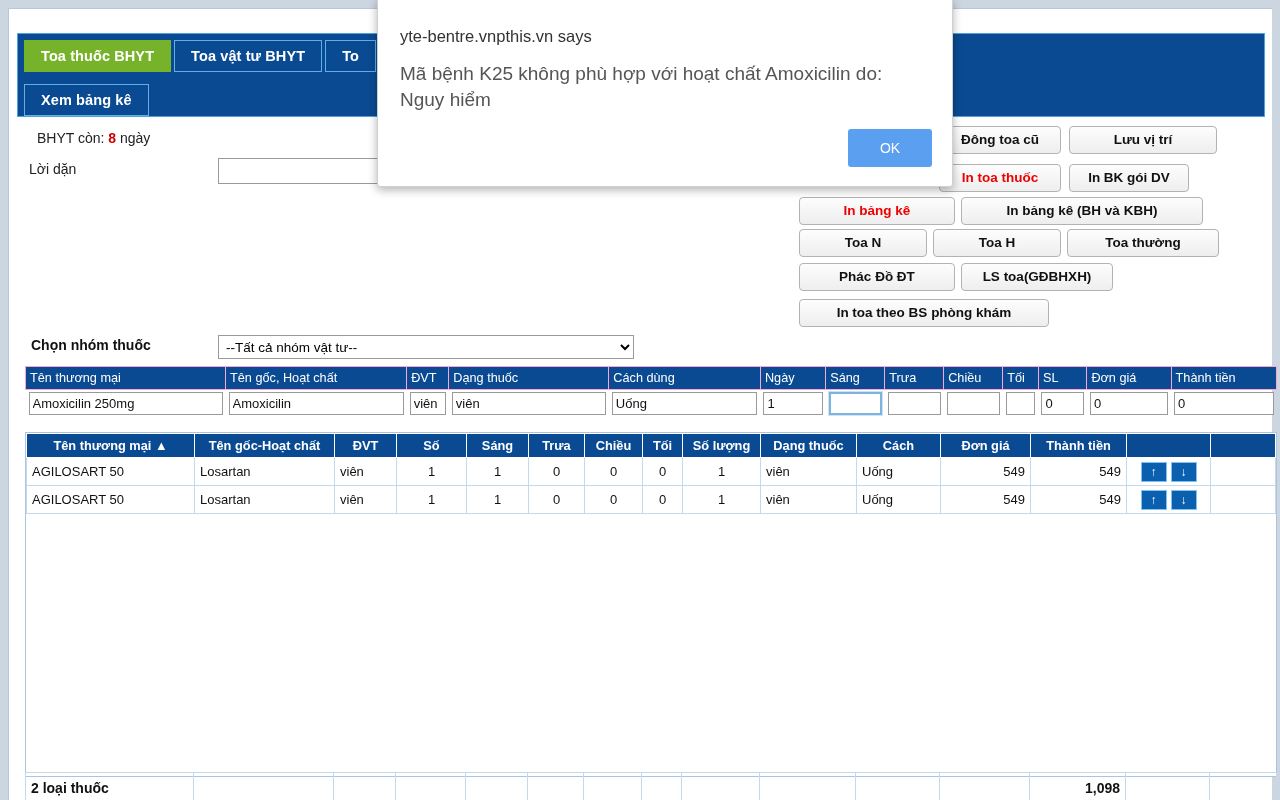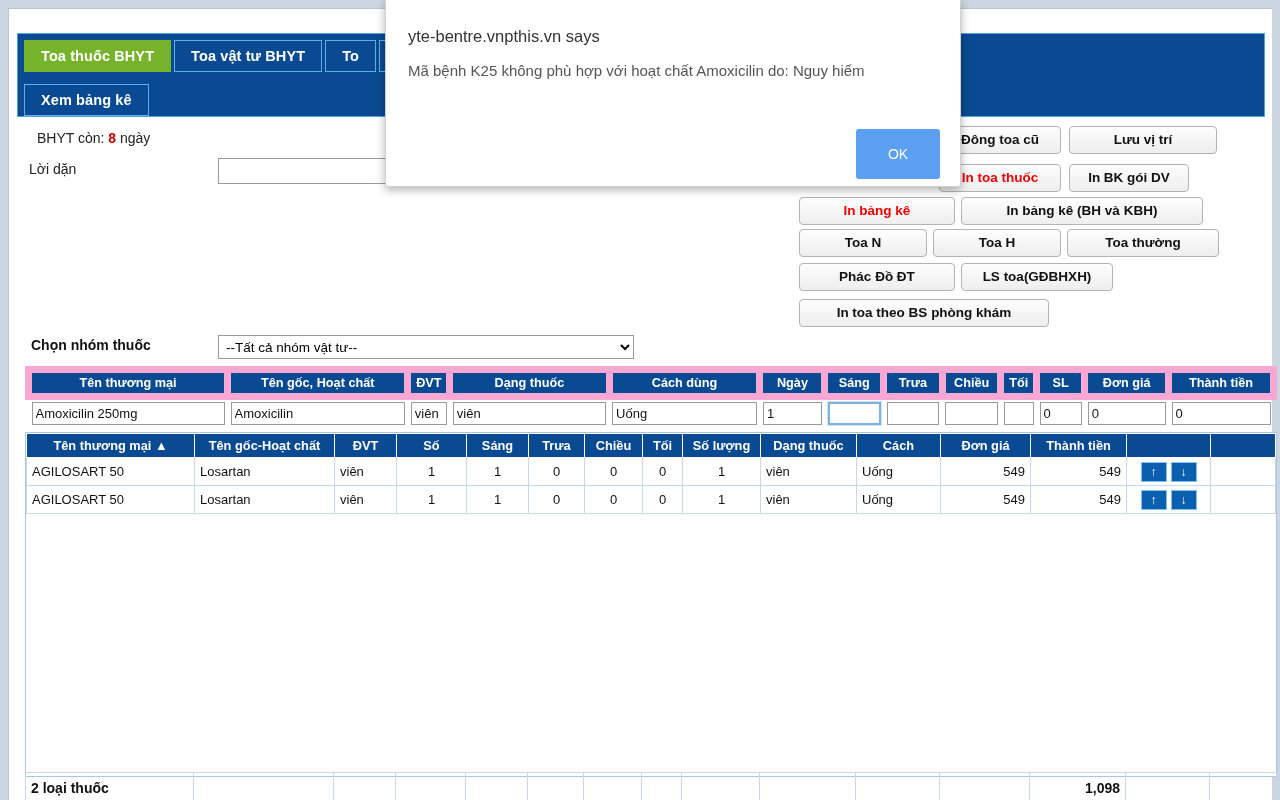--- a/index.html
+++ b/index.html
@@ -104,24 +104,24 @@
     position: absolute;
     left: 16px; top: 357px;
     width: 1252px;
     border-collapse: collapse;
     table-layout: fixed;
   }
   .entry th {
     background: #0a4a92;
     color: #ffffff;
     font-size: 12.7px;
-    font-weight: bold;
-    text-align: center;
+    font-weight: normal;
+    text-align: left;
     padding: 3px 4px;
-    border: 7px solid #f9a8d4;
+    border: 1px solid #f9a8d4;
     height: 23px;
     white-space: nowrap;
     overflow: hidden;
   }
   .entry td {
     padding: 2px 3px;
     border: none;
     height: 28px;
   }
   .entry input {
@@ -219,36 +219,35 @@
   .dlg {
     position: absolute;
     left: 368px; top: -10px;
     width: 576px; height: 188px;
     background: #ffffff;
     border: 1px solid #d0d0d0;
     border-top: none;
     border-radius: 0 0 3px 3px;
     box-shadow: 0 3px 10px rgba(0,0,0,0.30);
     z-index: 50;
-    margin-left: 8px;
   }
   .dlg-title {
     position: absolute; left: 22px; top: 28px;
     font-size: 16.5px; color: #333; font-family: "Liberation Sans", sans-serif;
   }
   .dlg-msg {
     position: absolute; left: 22px; top: 62px;
     width: 530px;
-    font-size: 15px; color: #555;
+    font-size: 19px; color: #555;
     line-height: 1.35;
   }
   .dlg-ok {
     position: absolute;
     left: 470px; top: 130px;
-    width: 84px; height: 50px;
+    width: 84px; height: 38px;
     background: #5b9ff0;
     color: #ffffff;
     border: none; border-radius: 3px;
     font-size: 14px; font-family: inherit;
     cursor: pointer;
   }
 </style>
 </head>
 <body>
 

